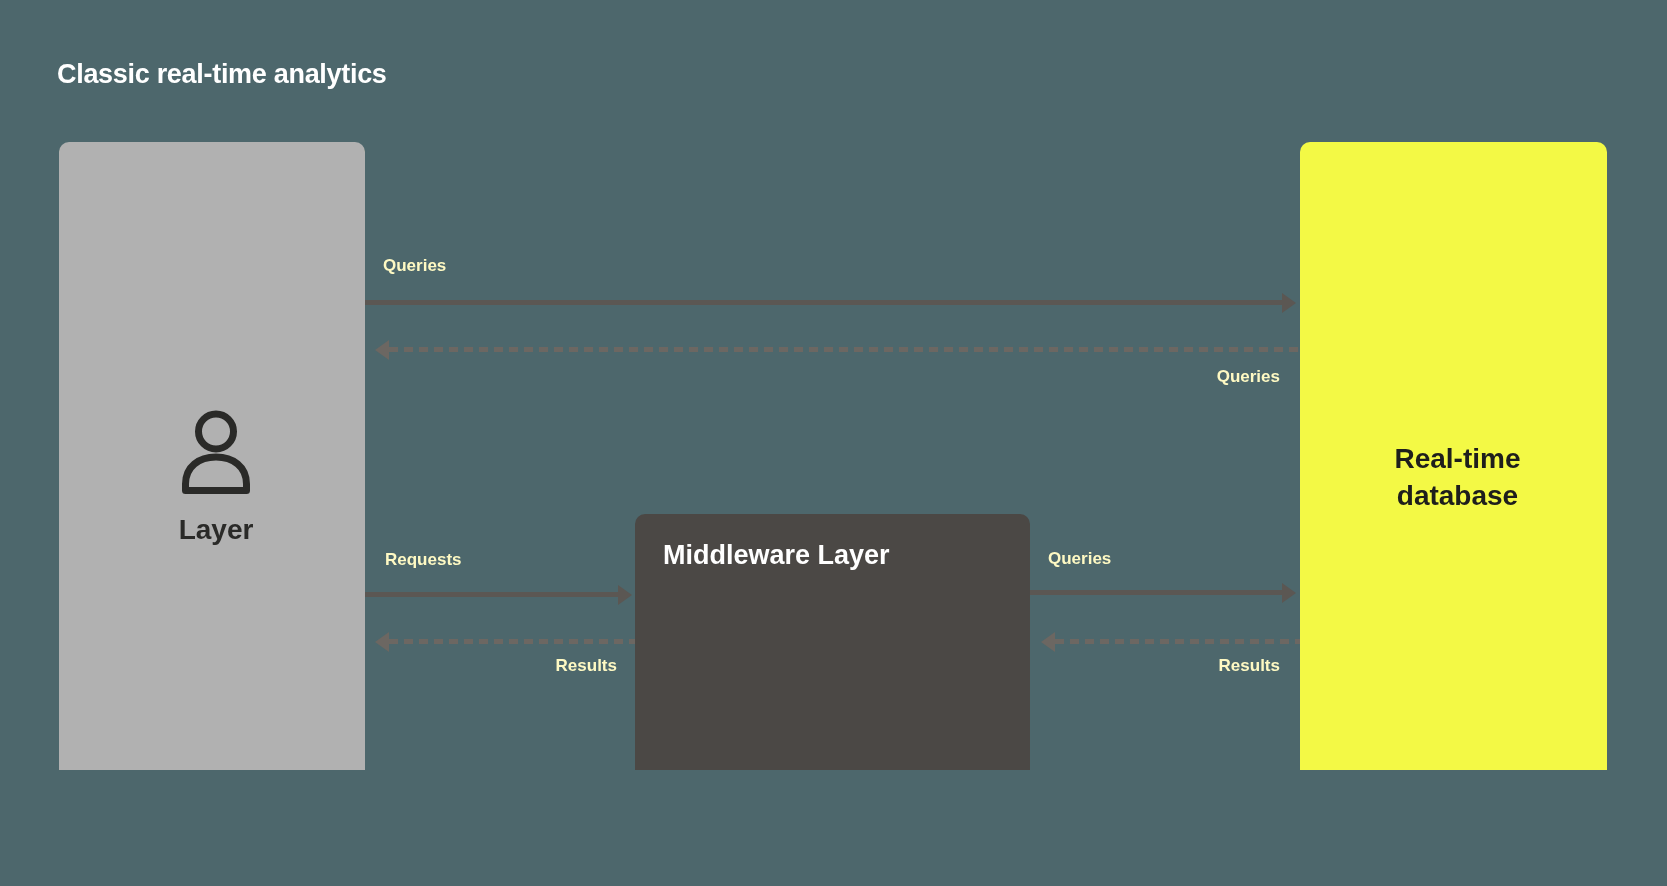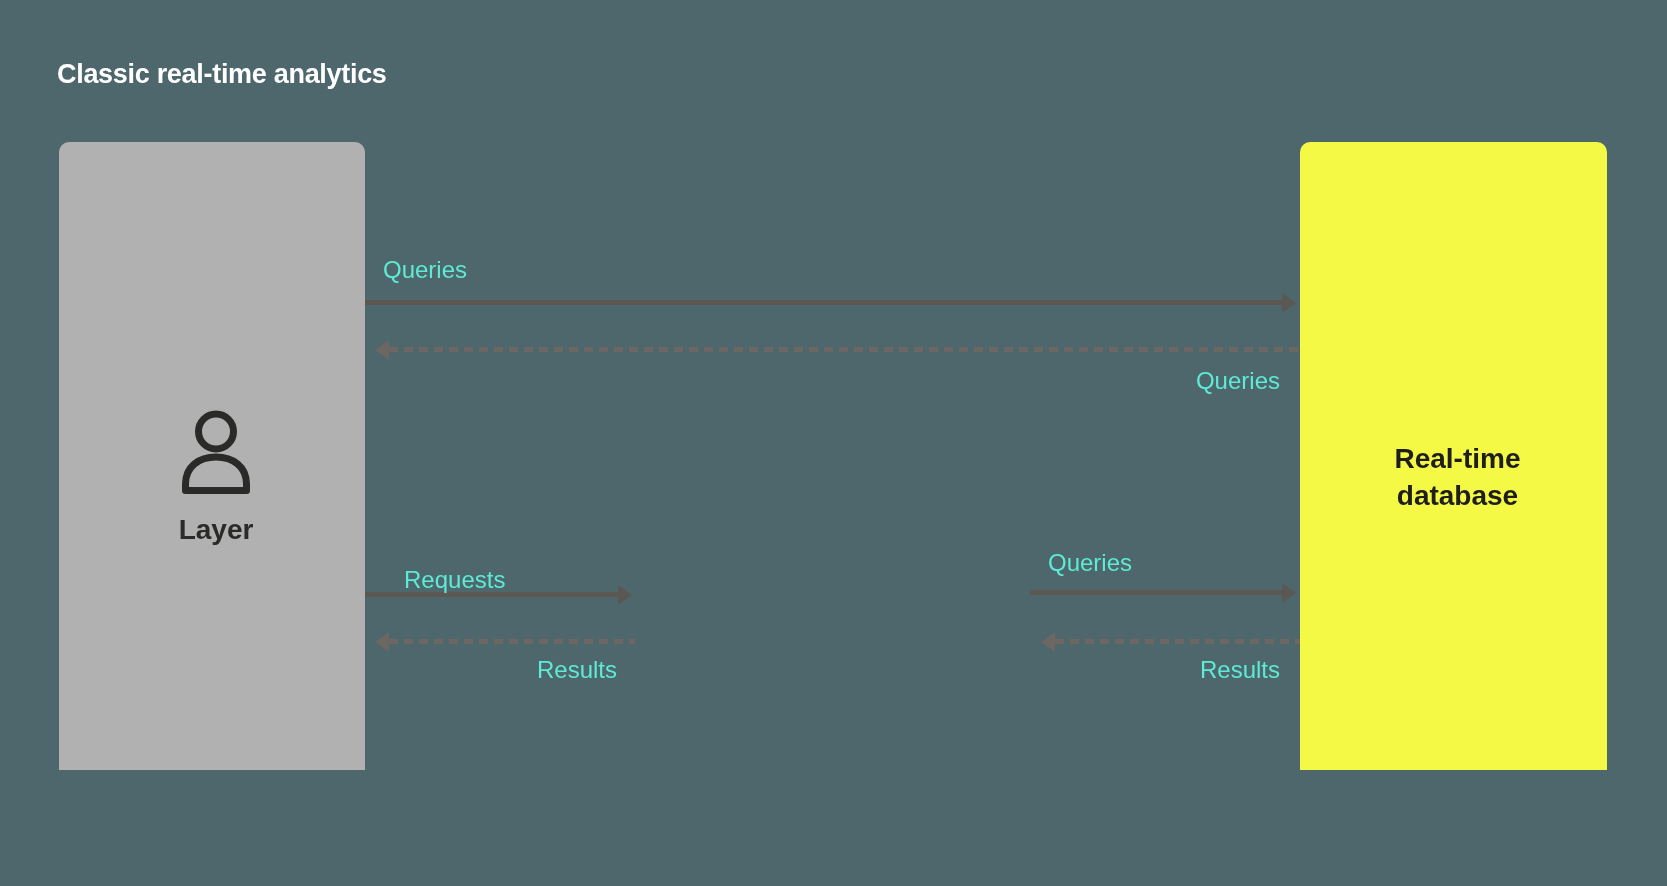--- a/index.html
+++ b/index.html
@@ -130,28 +130,28 @@
   
   .a5-line  { left: 1030px; top: 590px; width: 252px; }
   .a5-head  { left: 1282px; top: 583px; }
   
   .a6-line  { left: 1055px; top: 639px; width: 245px; }
   .a6-head  { left: 1041px; top: 632px; }
 
   
   .arrow-label {
     position: absolute;
-    font-size: 24px;
-    font-weight: 400;
-    color: #5eead4;
+    font-size: 17px;
+    font-weight: 700;
+    color: #fef9c3;
     white-space: nowrap;
   }
   .l1 { left: 383px;  top: 256px; }               
   .l2 { right: 387px; top: 367px; }               
-  .l3 { left: 404px;  top: 550px; margin-top: 16px; }               
+  .l3 { left: 385px;  top: 550px; }               
   .l4 { right: 1050px; top: 656px; }              
   .l5 { left: 1048px; top: 549px; }               
   .l6 { right: 387px; top: 656px; }               
 </style>
 </head>
 <body>
 
 <div class="canvas">
 
   <h1 class="title">Classic real-time analytics</h1>
@@ -159,20 +159,23 @@
   <div class="node node-users">
     <span class="user-icon">
       <svg width="76" height="84" viewBox="0 0 76 84" fill="none" xmlns="http://www.w3.org/2000/svg">
         <circle cx="38" cy="21.5" r="17.5" stroke="#2a2a28" stroke-width="7"></circle>
         <path d="M7.5 80.5 v-6.5 c0 -17.5 13.5 -27 30.5 -27 s30.5 9.5 30.5 27 v6.5 z" stroke="#2a2a28" stroke-width="7" stroke-linejoin="round" fill="none"></path>
       </svg>
     </span>
     <span class="node-label">Layer</span>
   </div>
 
+  <div class="node node-middleware">
+    <span class="node-label">Middleware Layer</span>
+  </div>
 
   <div class="node node-database">
     <span class="node-label">Real-time database</span>
   </div>
 
   <div class="line-solid a1-line"></div>
   <div class="head-right a1-head"></div>
   <span class="arrow-label l1">Queries</span>
 
   <div class="line-dashed a2-line"></div>

